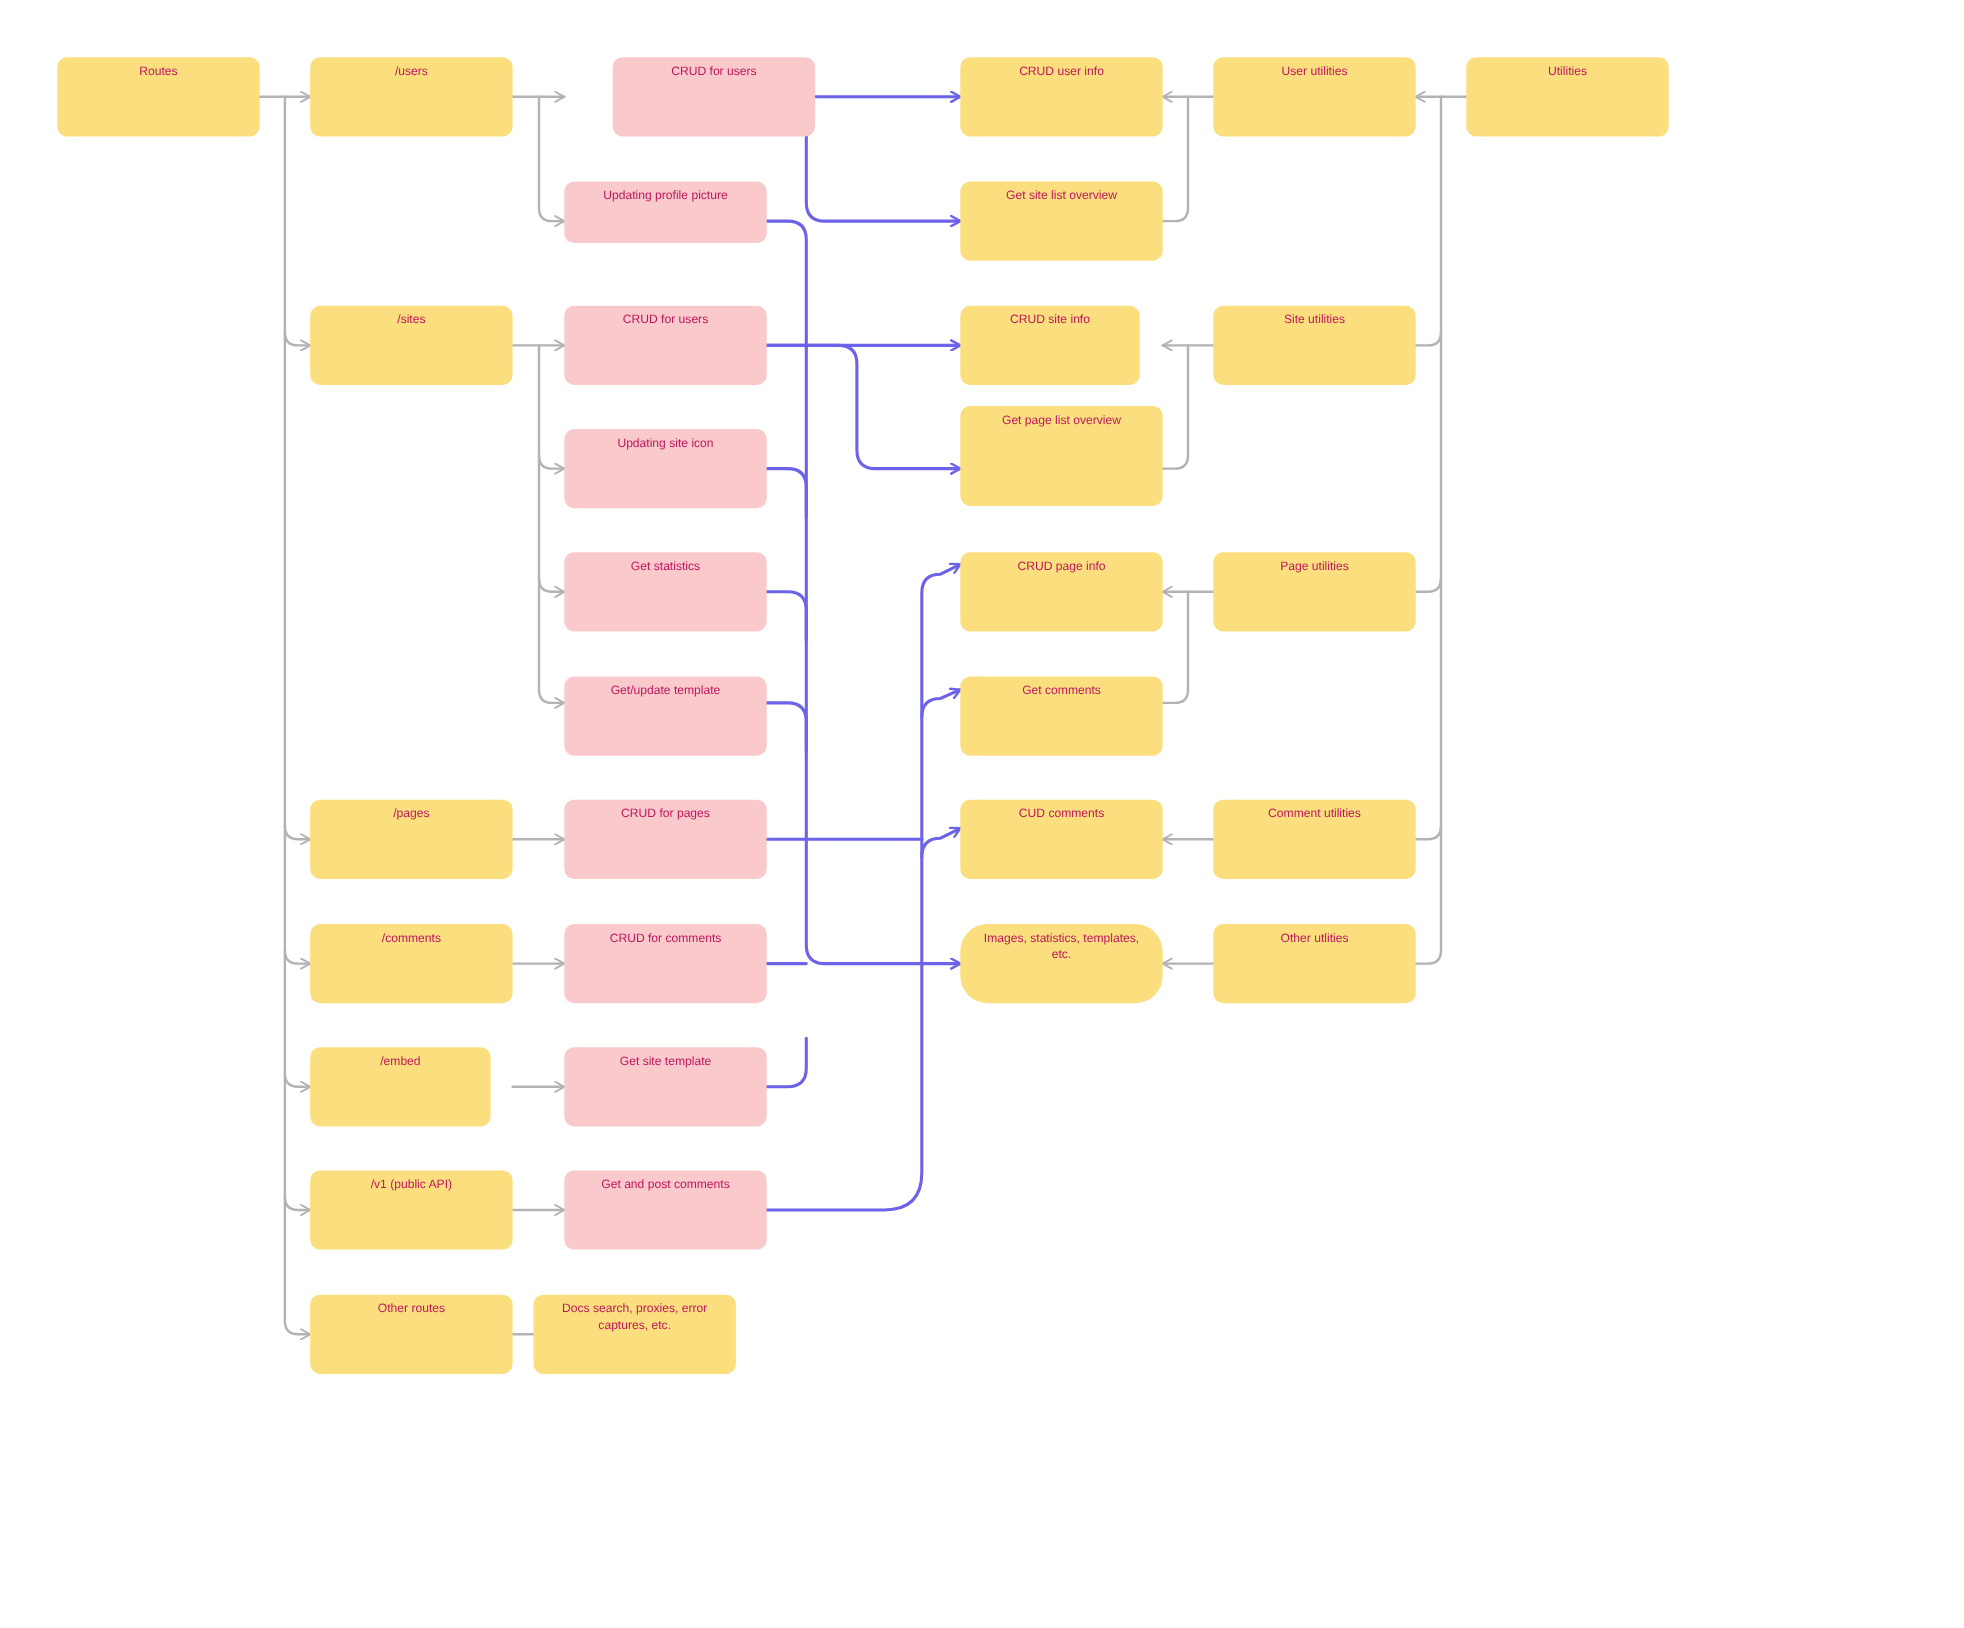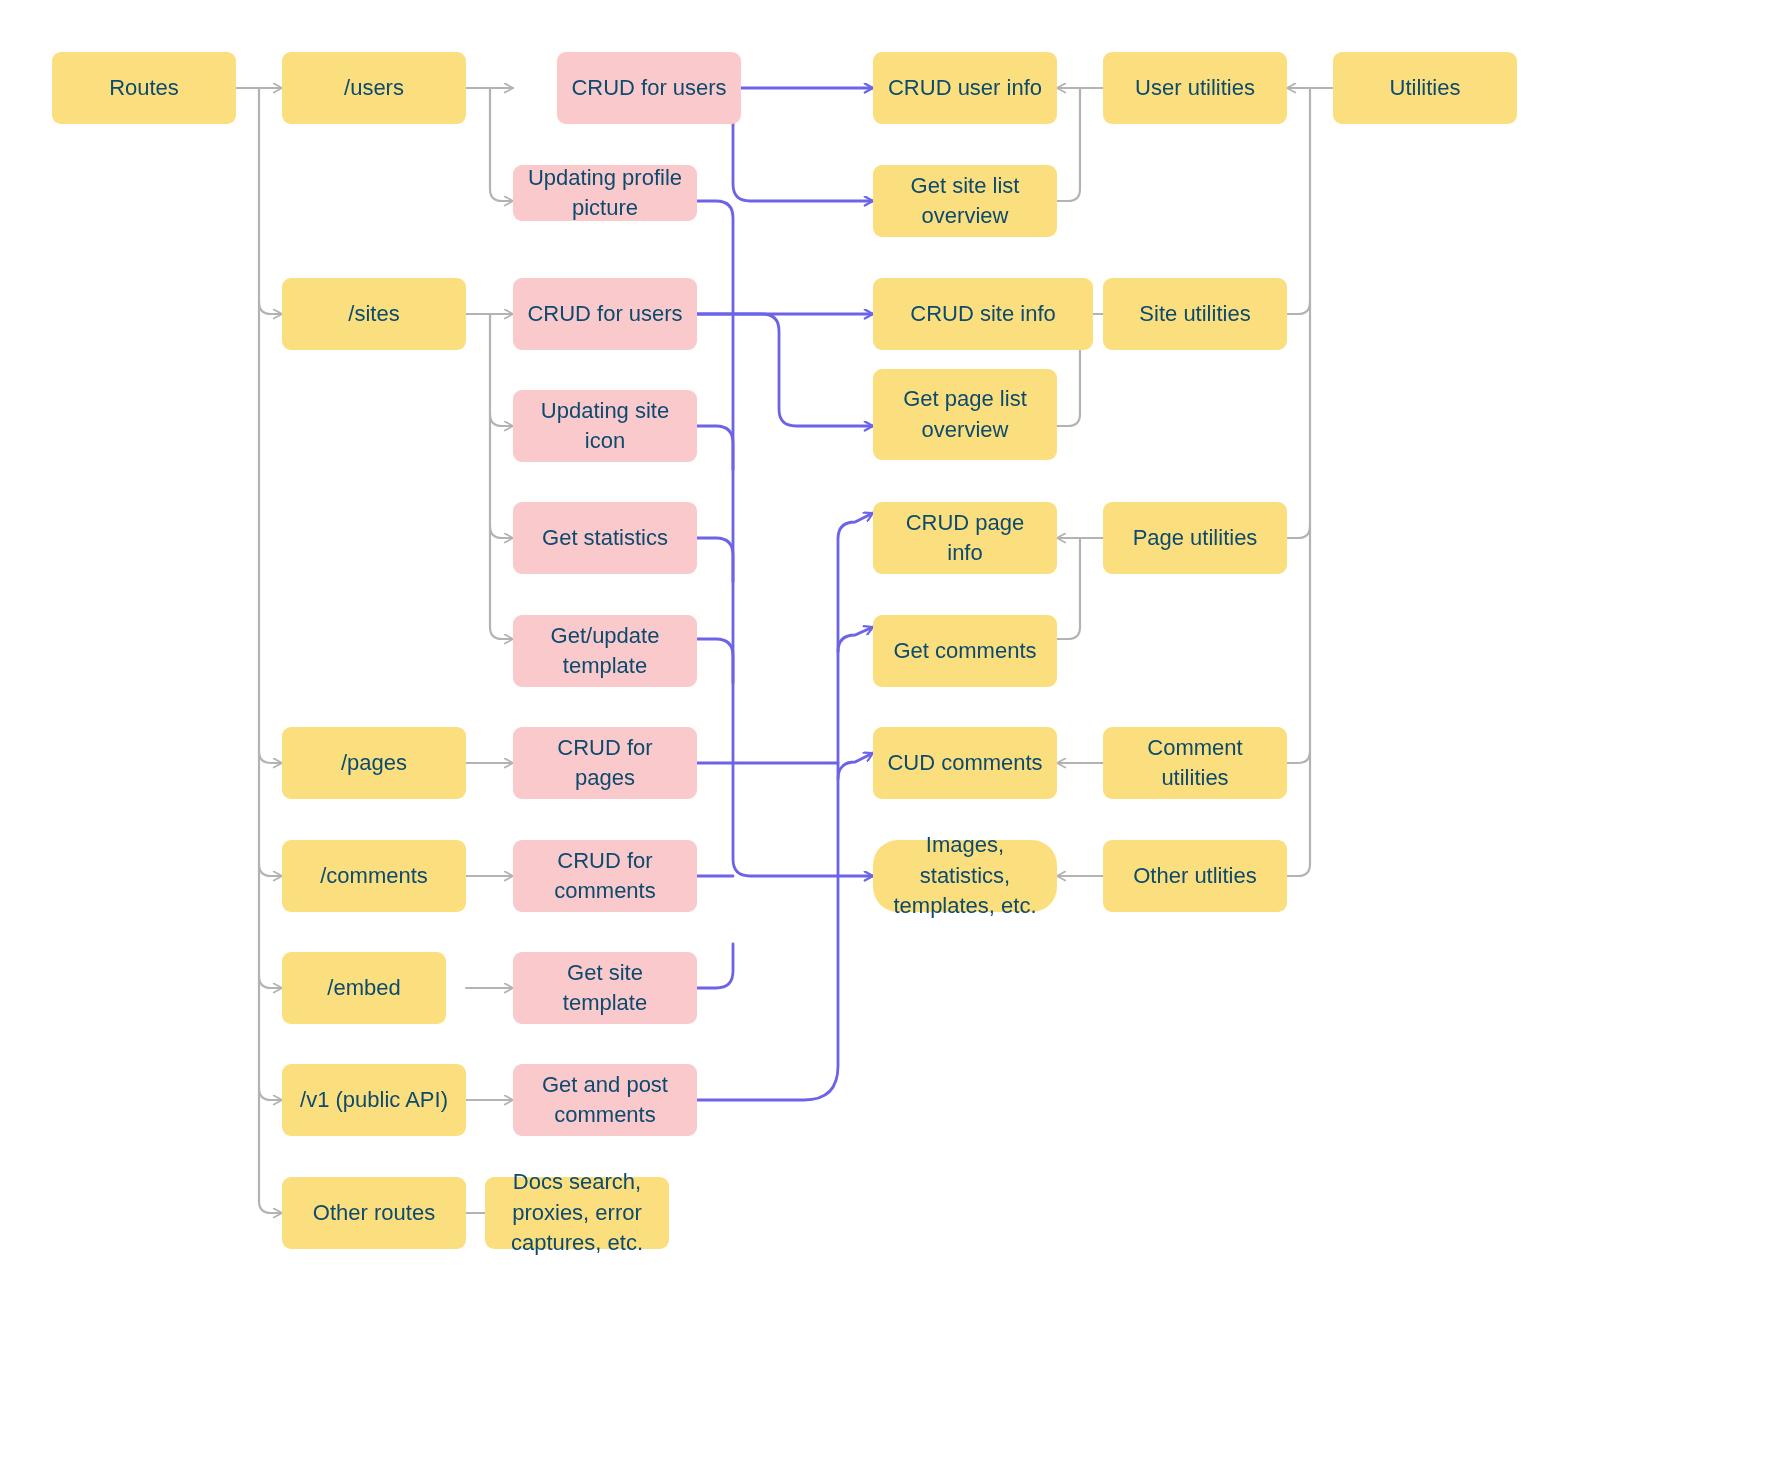--- a/index.html
+++ b/index.html
@@ -1,22 +1,22 @@
 <!DOCTYPE html>
 <html><head>
 <meta charset="utf-8">
 <style>
   html,body{margin:0;padding:0;background:#ffffff;}
   body{width:1785px;height:1480px;position:relative;overflow:hidden;
        font-family:"Liberation Sans","DejaVu Sans",sans-serif;}
   #stage{position:absolute;inset:0;width:1785px;height:1480px;}
   svg#wires{position:absolute;left:0;top:0;width:1785px;height:1480px;pointer-events:none;}
   .node{position:absolute;box-sizing:border-box;border-radius:9px;
-        display:flex;align-items:center;justify-content:center;text-align:center;
-        font-size:22px;line-height:1.38;color:#0c4a6e;padding:6px 12px;}
+        display:flex;justify-content:center;text-align:center;
+        font-size:11px;line-height:1.38;color:#be185d;padding:6px 12px;}
   .yellow{background:#fbdf7e;}
   .pink{background:#fac9cb;}
 </style>
 </head>
 <body>
 
 <div id="stage">
   <svg id="wires" viewBox="0 0 1785 1480" xmlns="http://www.w3.org/2000/svg">
     <defs>
       <marker id="ahG" viewBox="0 0 12 12" refX="10.5" refY="6" markerWidth="11" markerHeight="11" orient="auto-start-reverse" markerUnits="userSpaceOnUse">
@@ -117,21 +117,21 @@
   <div class="node yellow" style="left:873px;top:165px;width:184px;height:72px;">
       <span>Get site list overview</span>
     </div>
 
   <div class="node yellow" style="left:282px;top:278px;width:184px;height:72px;">
       <span>/sites</span>
     </div>
   <div class="node pink" style="left:513px;top:278px;width:184px;height:72px;">
       <span>CRUD for users</span>
     </div>
-  <div class="node yellow" style="left:873px;top:278px;width:220px;height:72px;">
+  <div class="node yellow" style="left:873px;top:278px;width:163px;height:72px;">
       <span>CRUD site info</span>
     </div>
   <div class="node yellow" style="left:1103px;top:278px;width:184px;height:72px;">
       <span>Site utilities</span>
     </div>
 
   <div class="node pink" style="left:513px;top:390px;width:184px;height:72px;">
       <span>Updating site icon</span>
     </div>
   <div class="node yellow" style="left:873px;top:369px;width:184px;height:91px;">

